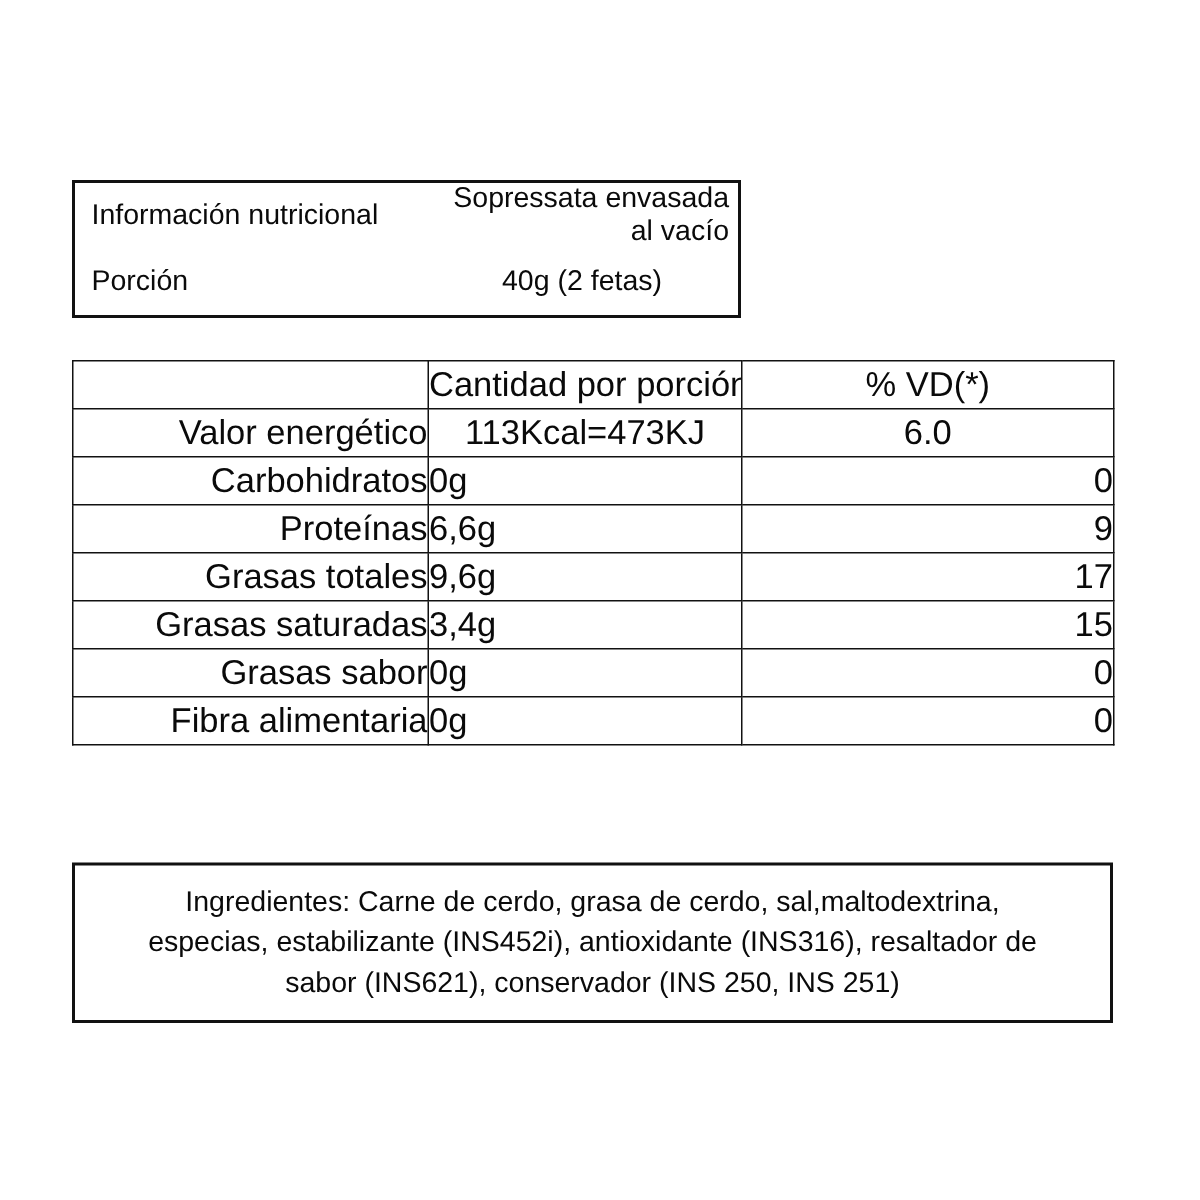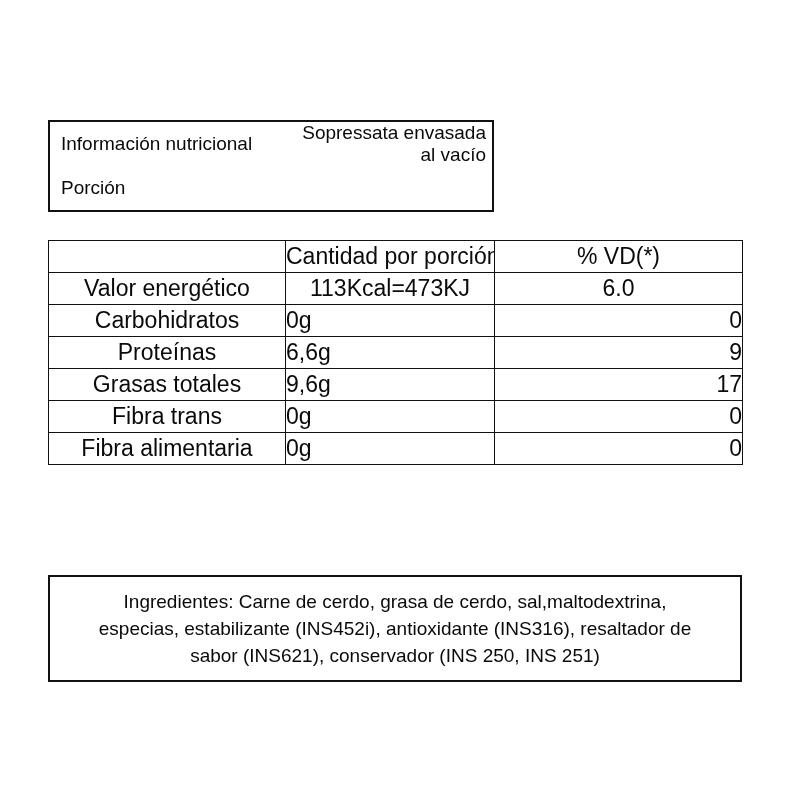--- a/index.html
+++ b/index.html
@@ -83,21 +83,21 @@
     vertical-align: middle;
     overflow: hidden;
     white-space: nowrap;
   }
   .col-name    { width: 237px; }
   .col-amount  { width: 209px; }
   .col-vd      { width: 248px; }
 
   .cell-name {
     padding-left: 9px;
-    text-align: center;
+    text-align: right;
   }
   .cell-amount {
     padding-left: 9px;
     text-align: left;
   }
   .cell-amount-center {
     text-align: center;
     padding: 0 6px;
     margin-top: 20px;
   }
@@ -137,20 +137,21 @@
 </head>
 <body>
 
 <div class="label-root">
 
   <div class="header-box">
     <div class="header-grid">
       <div class="hdr-label">Información nutricional</div>
       <div class="hdr-value hdr-product">Sopressata envasada al vacío</div>
       <div class="hdr-label">Porción</div>
+      <div class="hdr-value">40g (2 fetas)</div>
     </div>
   </div>
 
   <table class="nutri-table">
     <colgroup>
       <col class="col-name">
       <col class="col-amount">
       <col class="col-vd">
     </colgroup>
     <tbody>
@@ -174,21 +175,26 @@
           <td class="cell-name">Proteínas</td>
           <td class="cell-amount">6,6g</td>
           <td class="cell-vd">9</td>
         </tr>
         <tr>
           <td class="cell-name">Grasas totales</td>
           <td class="cell-amount">9,6g</td>
           <td class="cell-vd">17</td>
         </tr>
         <tr>
-          <td class="cell-name">Fibra trans</td>
+          <td class="cell-name">Grasas saturadas</td>
+          <td class="cell-amount">3,4g</td>
+          <td class="cell-vd">15</td>
+        </tr>
+        <tr>
+          <td class="cell-name">Grasas sabor</td>
           <td class="cell-amount">0g</td>
           <td class="cell-vd">0</td>
         </tr>
         <tr>
           <td class="cell-name">Fibra alimentaria</td>
           <td class="cell-amount">0g</td>
           <td class="cell-vd">0</td>
         </tr>
       </tbody>
   </table>

